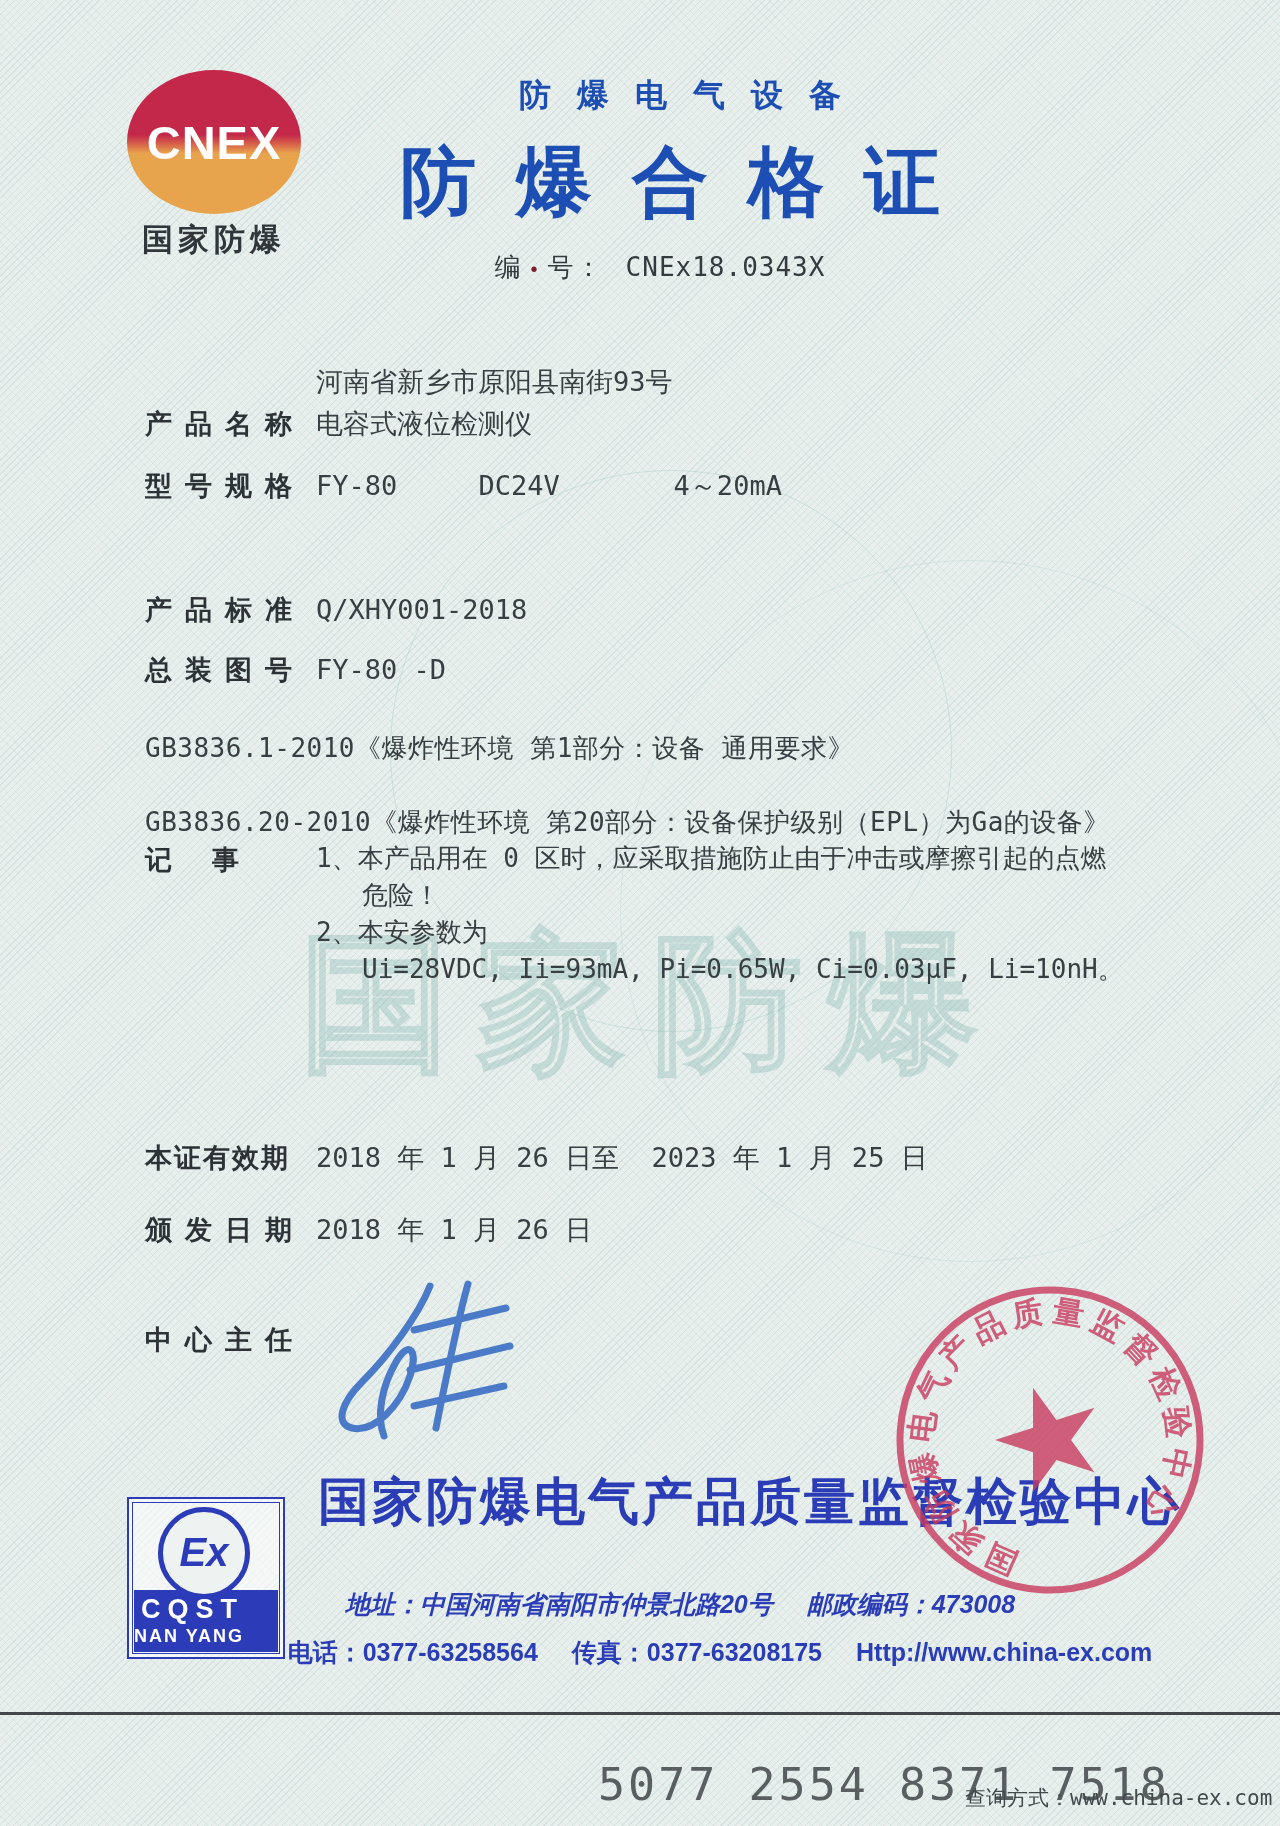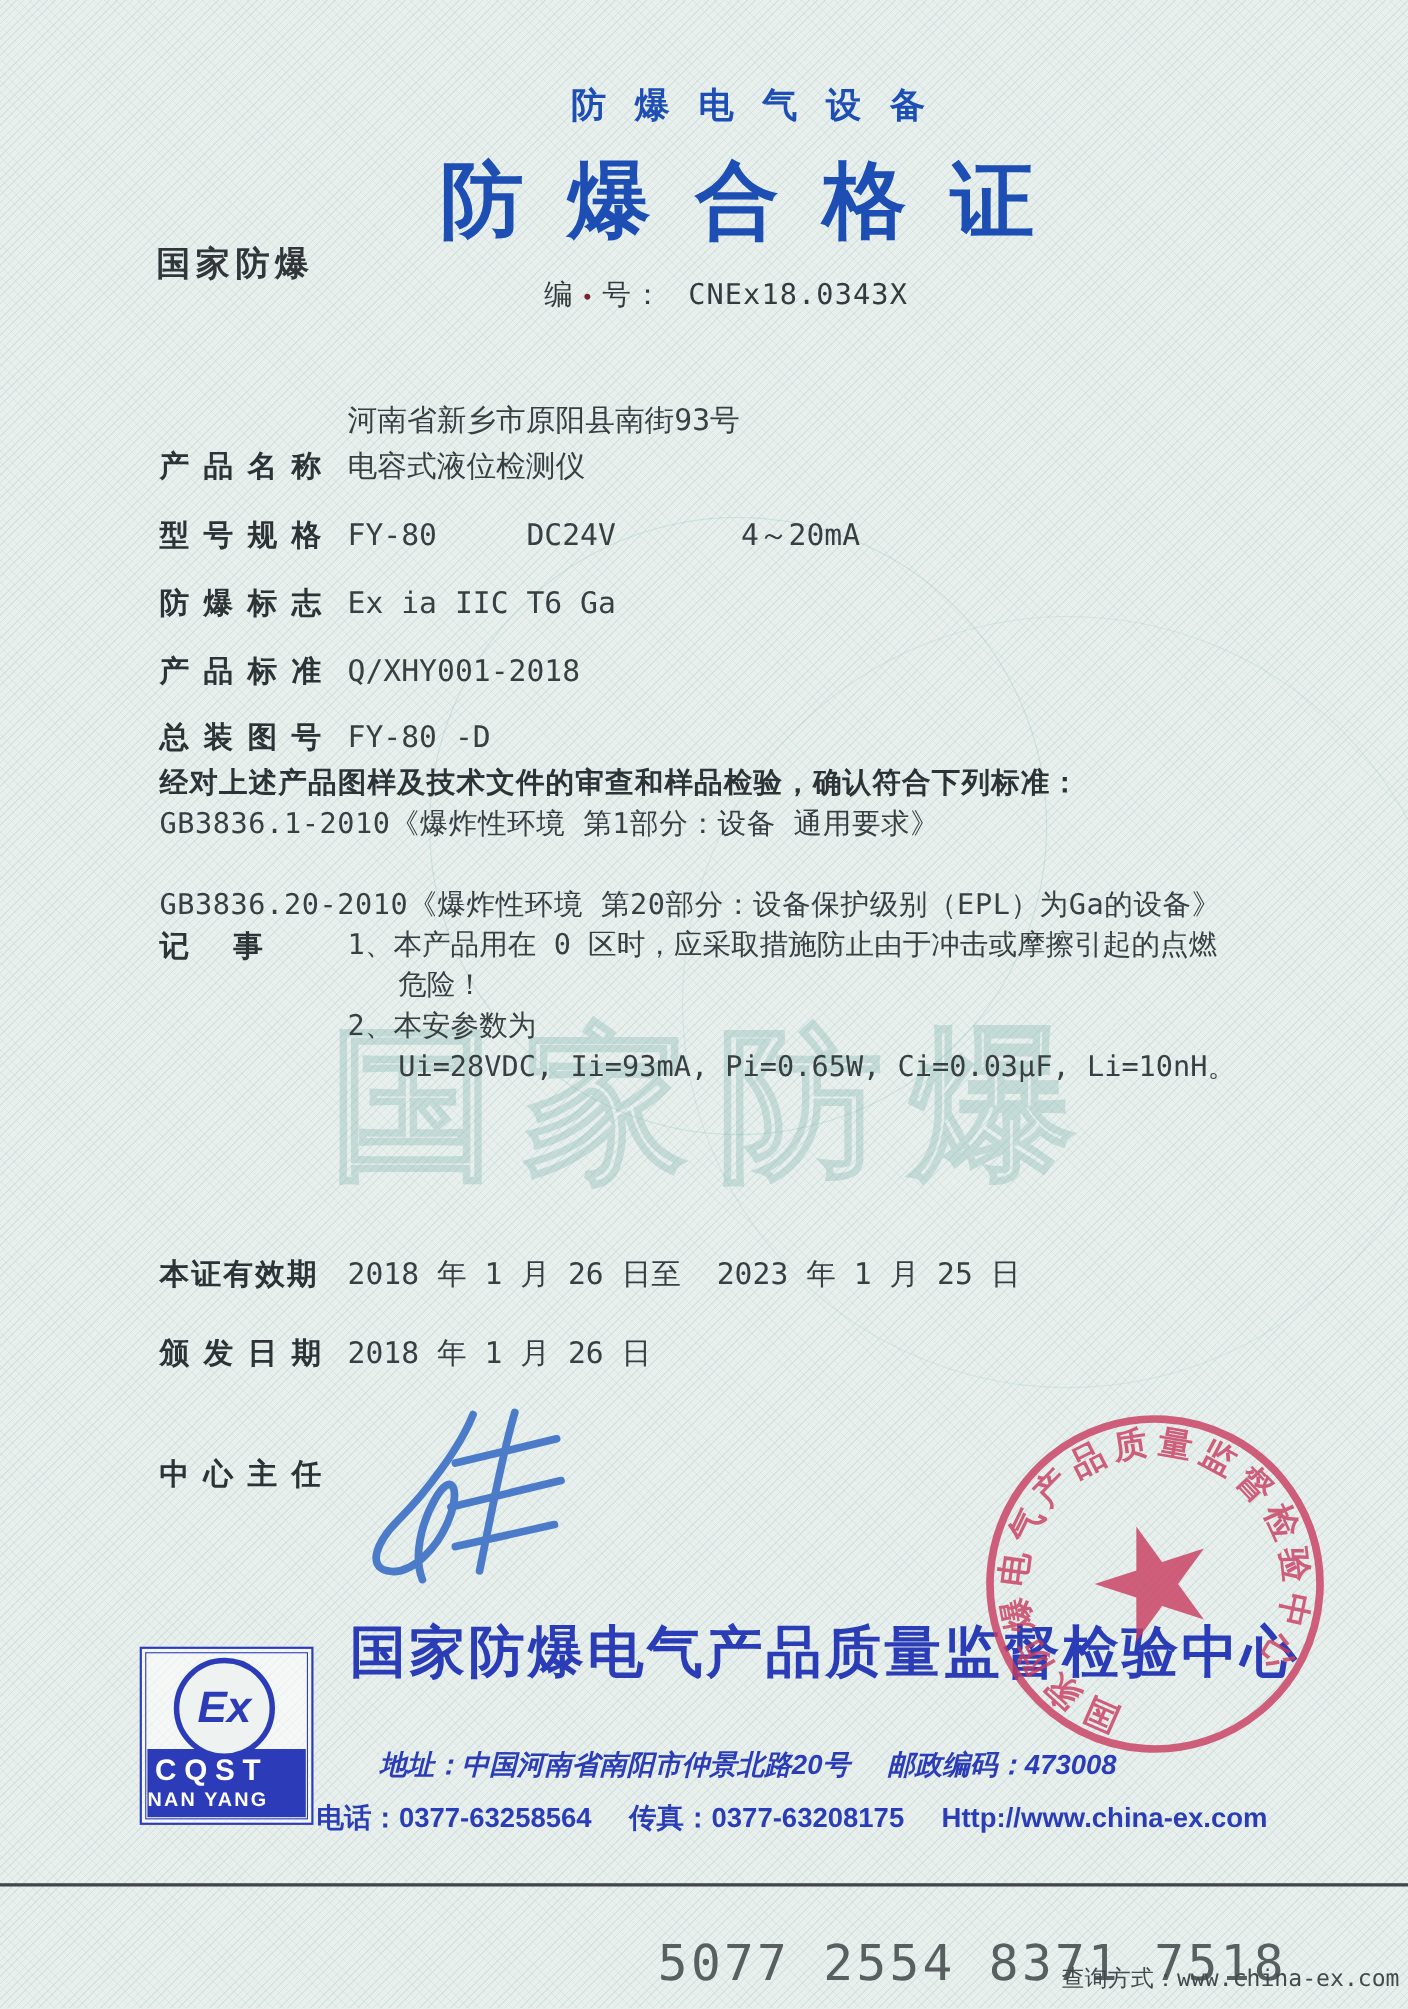--- a/index.html
+++ b/index.html
@@ -68,50 +68,49 @@
 </style>
 </head>
 <body>
 
 <div class="page">
 
   <div class="guil" style="left:390px;top:470px;width:560px;height:560px;"></div>
   <div class="guil" style="left:620px;top:560px;width:700px;height:700px;border-color:rgba(130,185,175,0.18);"></div>
   <div class="watermark">国家防爆</div>
 
+  <div class="abs cnex-oval">
+    <span>CNEX</span>
+  </div>
   <div class="abs logo-caption">国家防爆</div>
   <div class="abs subtitle">防爆电气设备</div>
   <div class="abs main-title">防爆合格证</div>
   <div class="abs certno">
     <span>编</span><span class="dot">•</span><span>号：</span><span class="val">CNEx18.0343X</span>
   </div>
 
   <div class="fvalue2" style="top:364px">河南省新乡市原阳县南街93号</div>
 
   <div class="frow" style="top:406px">
     <span class="flabel">产品名称</span><span class="fvalue">电容式液位检测仪</span>
   </div>
 
   <div class="frow" style="top:468px">
     <span class="flabel">型号规格</span><span class="fvalue">FY-80     DC24V       4～20mA</span>
   </div>
 
-  <div class="frow" style="top:530px">
-    <span class="flabel">防爆标志</span><span class="fvalue">Ex ia IIC T6 Ga</span>
-  </div>
 
   <div class="frow" style="top:592px">
     <span class="flabel">产品标准</span><span class="fvalue">Q/XHY001-2018</span>
   </div>
 
   <div class="frow" style="top:652px">
     <span class="flabel">总装图号</span><span class="fvalue">FY-80 -D</span>
   </div>
 
-  <div class="statement" style="top:694px">经对上述产品图样及技术文件的审查和样品检验，确认符合下列标准：</div>
   <div class="std" style="top:731px">GB3836.1-2010《爆炸性环境  第1部分：设备 通用要求》</div>
   <div class="std" style="top:805px">GB3836.20-2010《爆炸性环境  第20部分：设备保护级别（EPL）为Ga的设备》</div>
 
   <div class="frow" style="top:842px">
     <span class="flabel wide">记事</span>
   </div>
   <div class="remark" style="left:316px;top:841px">1、本产品用在 0 区时，应采取措施防止由于冲击或摩擦引起的点燃</div>
   <div class="remark" style="left:362px;top:878px">危险！</div>
   <div class="remark" style="left:316px;top:915px">2、本安参数为</div>
   <div class="remark" style="left:362px;top:952px">Ui=28VDC, Ii=93mA, Pi=0.65W, Ci=0.03μF, Li=10nH。</div>

